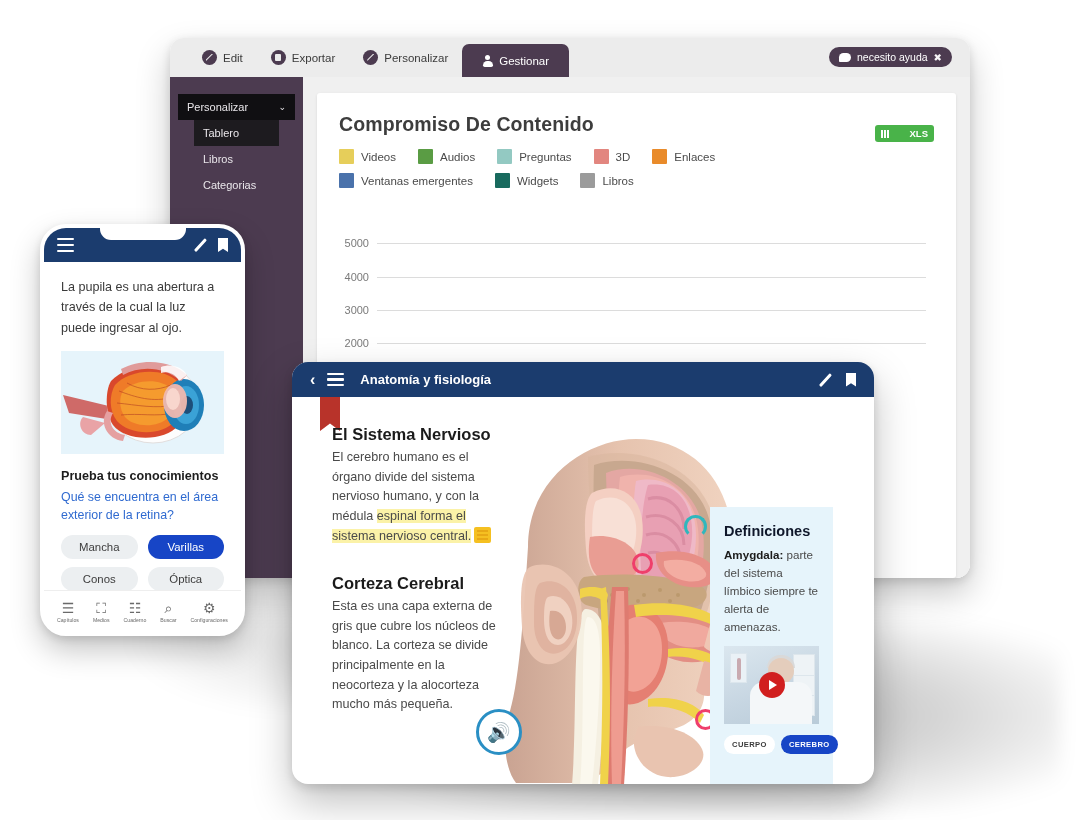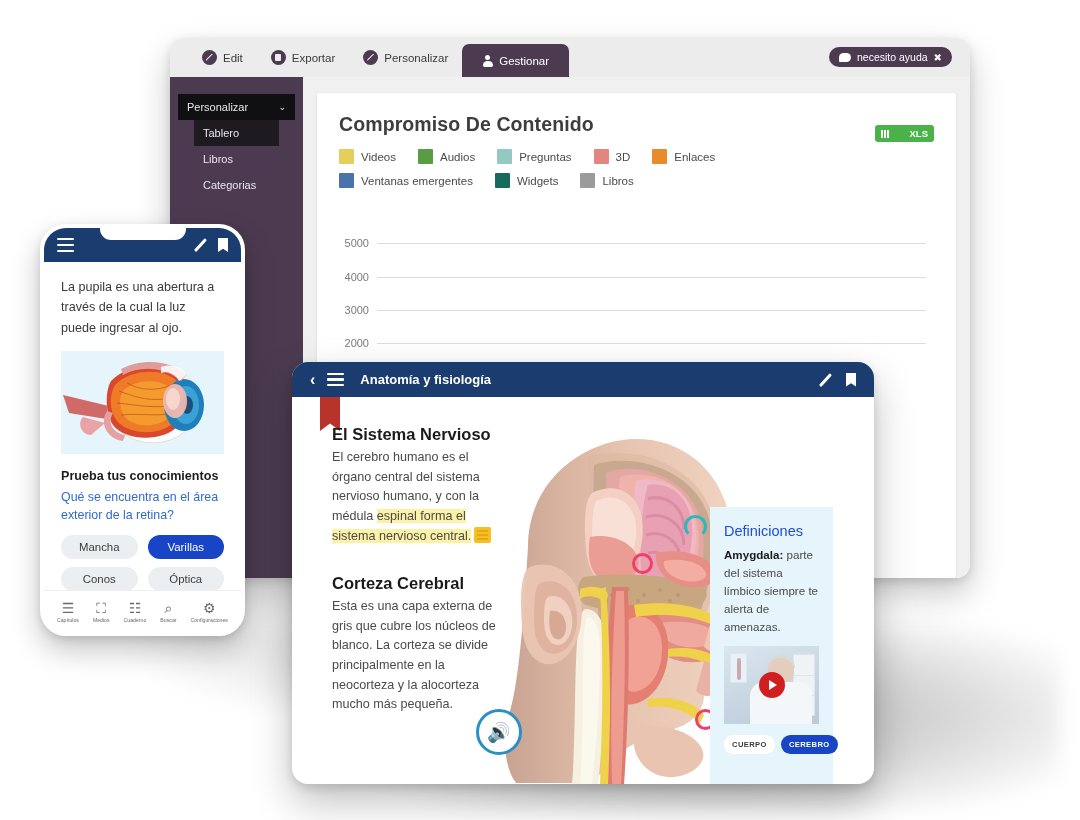--- a/index.html
+++ b/index.html
@@ -283,21 +283,21 @@
     width: 46px; height: 46px; border-radius: 50%;
     background: #fff; border: 3px solid #2a8fc4;
     display: flex; align-items: center; justify-content: center;
     z-index: 7; cursor: pointer; font-size: 19px; color: #1b1b1b;
   }
   .defs {
     position: absolute; left: 418px; top: 110px;
     width: 123px; bottom: 0; background: #e6f4fb;
     padding: 16px 14px 0 14px; z-index: 5;
   }
-  .defs h3 { font-size: 14.5px; font-weight: normal; color: #1d4ed8; }
+  .defs h3 { font-size: 14.5px; font-weight: bold; color: #0f172a; }
   .defs p { font-size: 11.6px; color: #4a4a4a; line-height: 1.55; margin-top: 7px; }
   .defs b { color: #1b1b1b; }
   .vid {
     margin-top: 10px; height: 78px; position: relative;
     background: linear-gradient(160deg,#dbe7ef 0%,#c7d6e2 55%,#b9cbd8 100%);
     overflow: hidden;
   }
   .vid .doc-head {
     position: absolute; left: 44px; top: 12px; width: 26px; height: 26px;
     border-radius: 50%; background: #e4cdbc;
@@ -738,21 +738,21 @@
         <div class="pencil"></div>
         <div class="bookmark"></div>
       </div>
     </div>
 
     <div class="tb-content">
       <div class="redmark"></div>
 
       <div class="tb-col">
         <div class="h2">El Sistema Nervioso</div>
-        <div class="p"><span>El cerebro humano es el órgano central del sistema nervioso humano, y con la médula </span><span class="hl">espinal forma el sistema nervioso central.</span><span class="note-ico"></span></div>
+        <div class="p"><span>El cerebro humano es el órgano divide del sistema nervioso humano, y con la médula </span><span class="hl">espinal forma el sistema nervioso central.</span><span class="note-ico"></span></div>
 
         <div class="h2" style="margin-top:28px">Corteza Cerebral</div>
         <div class="p">Esta es una capa externa de gris que cubre los núcleos de blanco. La corteza se divide principalmente en la neocorteza y la alocorteza mucho más pequeña.</div>
       </div>
 
       <div class="anat">
         <svg viewBox="0 0 252 348" width="252" height="348">
           <defs>
             <linearGradient id="skin" x1="0" y1="0" x2="1" y2="0">
               <stop offset="0" stop-color="#c9a392"></stop>

